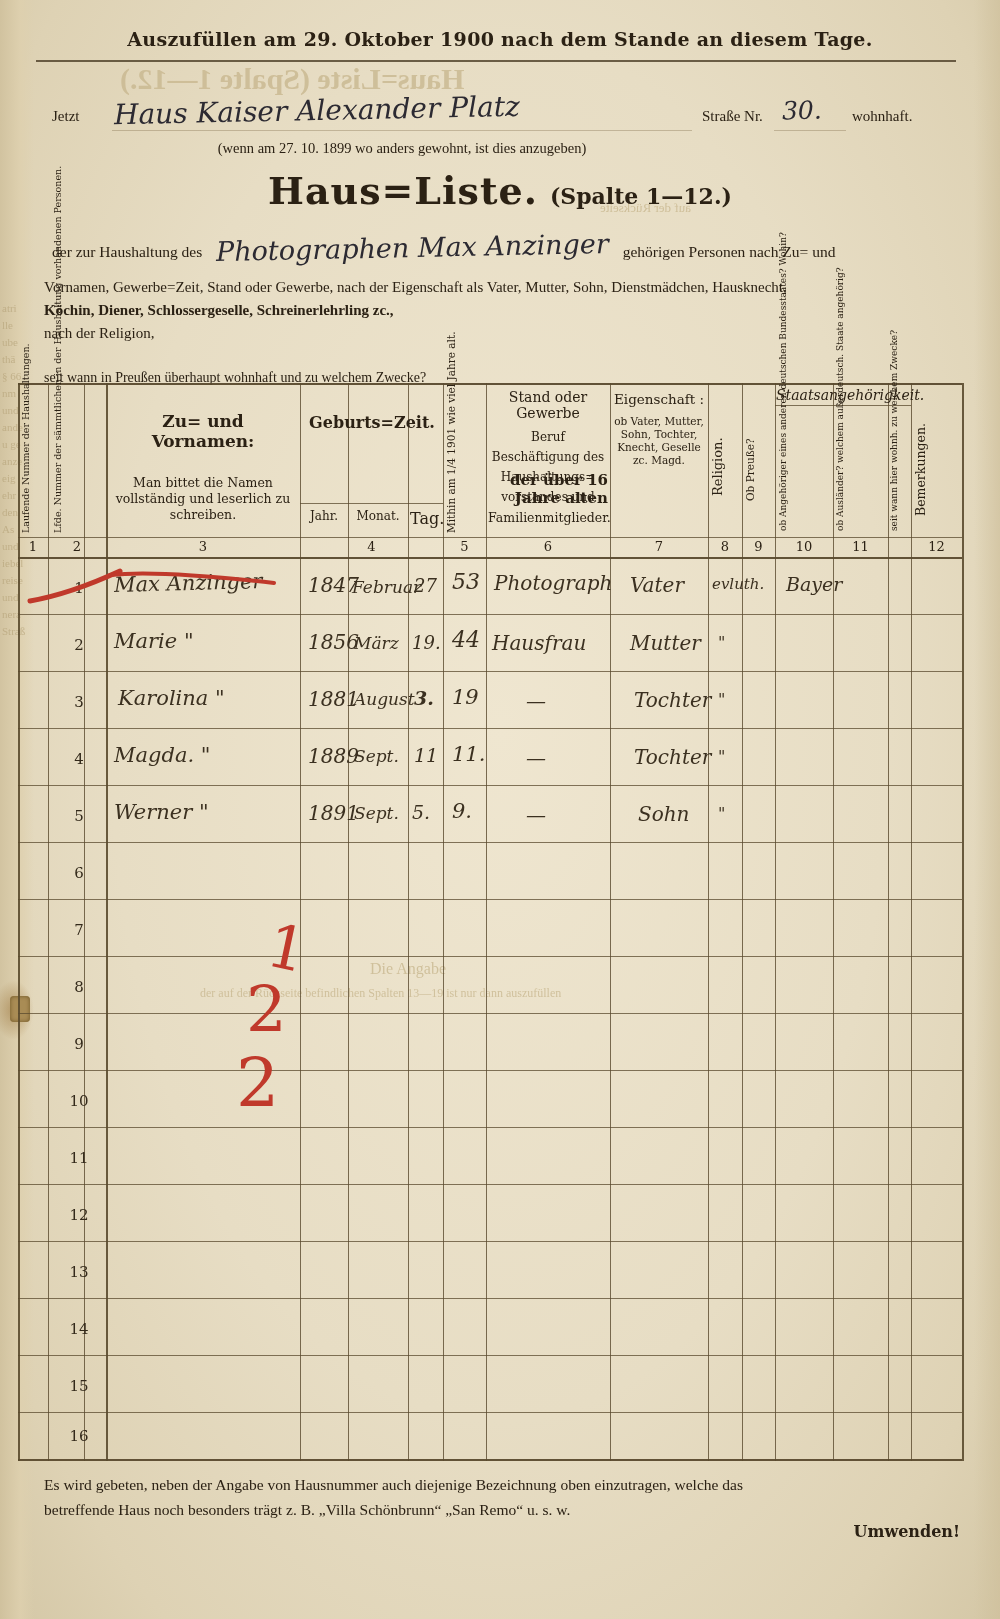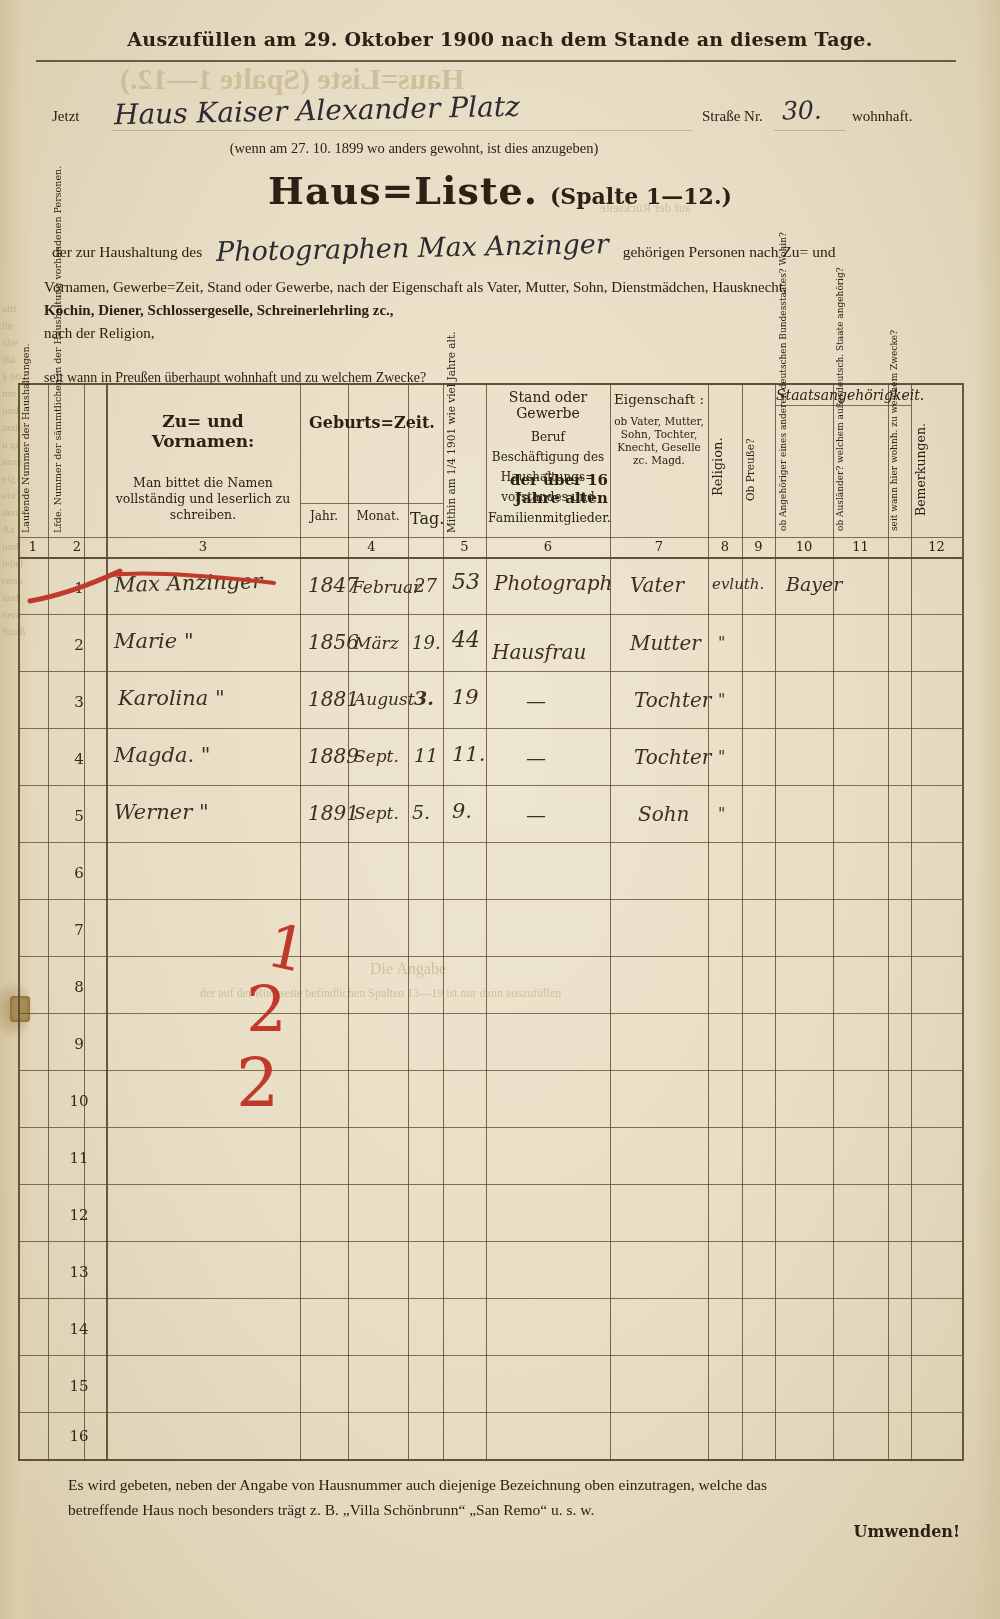--- a/index.html
+++ b/index.html
@@ -57,21 +57,21 @@
   .lbl{font-size:15px;}
   .hand{
     font-family:"DejaVu Serif", serif;
     font-style:italic;
     color:#3a2f1d;
     transform:rotate(-1.2deg);
     display:inline-block;
   }
   .hand-blue{color:#2c2a32;}
   .sub-note{
-    position:absolute;left:0;top:140px;width:804px;text-align:center;font-size:14.5px;margin-left:12px;
+    position:absolute;left:0;top:140px;width:804px;text-align:center;font-size:14.5px;
   }
   .title{
     position:absolute;left:0;top:168px;width:1000px;text-align:center;
   }
   .title .big{
     font-family:"DejaVu Serif",serif;font-weight:bold;font-size:38px;letter-spacing:1px;
   }
   .title .sp{font-size:22px;font-weight:bold;margin-left:12px;font-family:"DejaVu Serif",serif;}
   .line-der{
     position:absolute;left:52px;top:232px;width:900px;font-size:15.5px;
@@ -99,21 +99,21 @@
     position:absolute;text-align:center;font-size:13px;font-family:"DejaVu Serif",serif;
   }
   .rownum{
     position:absolute;width:54px;text-align:center;font-family:"DejaVu Serif",serif;font-size:15px;color:#33291a;
   }
   .cellh{
     position:absolute;font-family:"DejaVu Serif",serif;font-style:italic;font-size:19px;color:#3b3020;
   }
   .redmark{position:absolute;color:#c0392b;font-family:"DejaVu Serif",serif;}
   .footer{
-    position:absolute;left:44px;top:1472px;width:912px;font-size:15.5px;line-height:25px;margin-left:24px;
+    position:absolute;left:44px;top:1472px;width:912px;font-size:15.5px;line-height:25px;
   }
   .umwenden{position:absolute;right:40px;top:1522px;font-weight:bold;font-size:16px;font-family:"DejaVu Serif",serif;}
   .punchhole{
     position:absolute;left:10px;top:996px;width:20px;height:26px;border-radius:4px;
     background:#a98c55;box-shadow:inset 0 0 4px #6e5526;
   }
   .smear{
     position:absolute;left:0;top:980px;width:34px;height:60px;
     background:radial-gradient(ellipse at 40% 50%, rgba(150,110,50,.55), rgba(150,110,50,0) 70%);
   }
@@ -311,21 +311,21 @@
     <div class="cellh" style="left:476px;top:188px;font-size:20px;">Photograph</div>
     <div class="cellh" style="left:612px;top:190px;font-size:20px;">Vater</div>
     <div class="cellh" style="left:694px;top:192px;font-size:15px;">evluth.</div>
     <div class="cellh" style="left:768px;top:190px;font-size:19px;">Bayer</div>
 
     <div class="cellh" style="left:96px;top:246px;font-size:21px;">Marie      "</div>
     <div class="cellh" style="left:290px;top:247px;font-size:20px;">1856</div>
     <div class="cellh" style="left:336px;top:250px;font-size:17px;">März</div>
     <div class="cellh" style="left:394px;top:249px;font-size:18px;">19.</div>
     <div class="cellh" style="left:434px;top:244px;font-size:22px;">44</div>
-    <div class="cellh" style="left:474px;top:248px;font-size:20px;margin-top:9px;">Hausfrau</div>
+    <div class="cellh" style="left:474px;top:248px;font-size:20px;">Hausfrau</div>
     <div class="cellh" style="left:612px;top:248px;font-size:20px;">Mutter</div>
     <div class="cellh" style="left:700px;top:250px;font-size:16px;">"</div>
 
     <div class="cellh" style="left:100px;top:303px;font-size:21px;">Karolina   "</div>
     <div class="cellh" style="left:290px;top:304px;font-size:20px;">1881</div>
     <div class="cellh" style="left:336px;top:306px;font-size:17px;">August</div>
     <div class="cellh" style="left:396px;top:304px;font-size:19px;font-weight:bold;">3.</div>
     <div class="cellh" style="left:434px;top:302px;font-size:21px;">19</div>
     <div class="cellh" style="left:508px;top:306px;font-size:20px;">—</div>
     <div class="cellh" style="left:616px;top:305px;font-size:20px;">Tochter</div>

